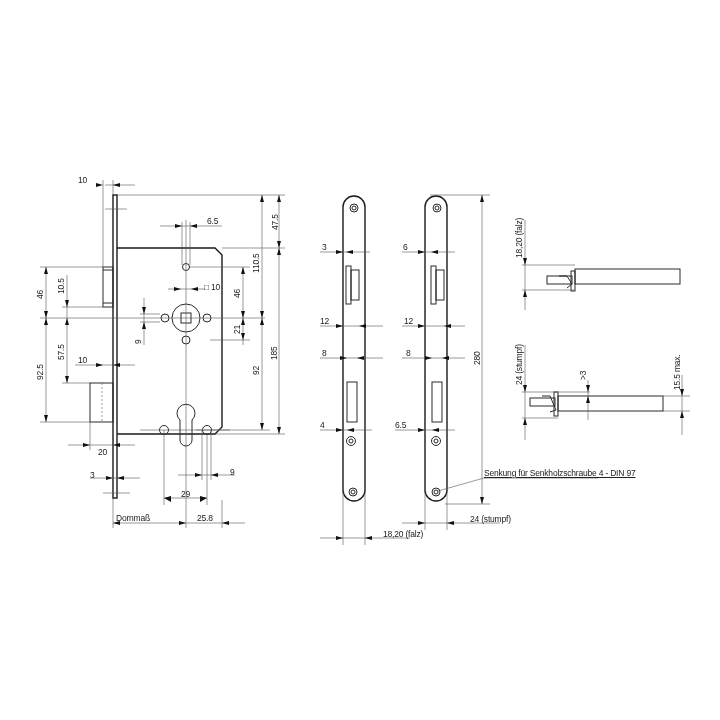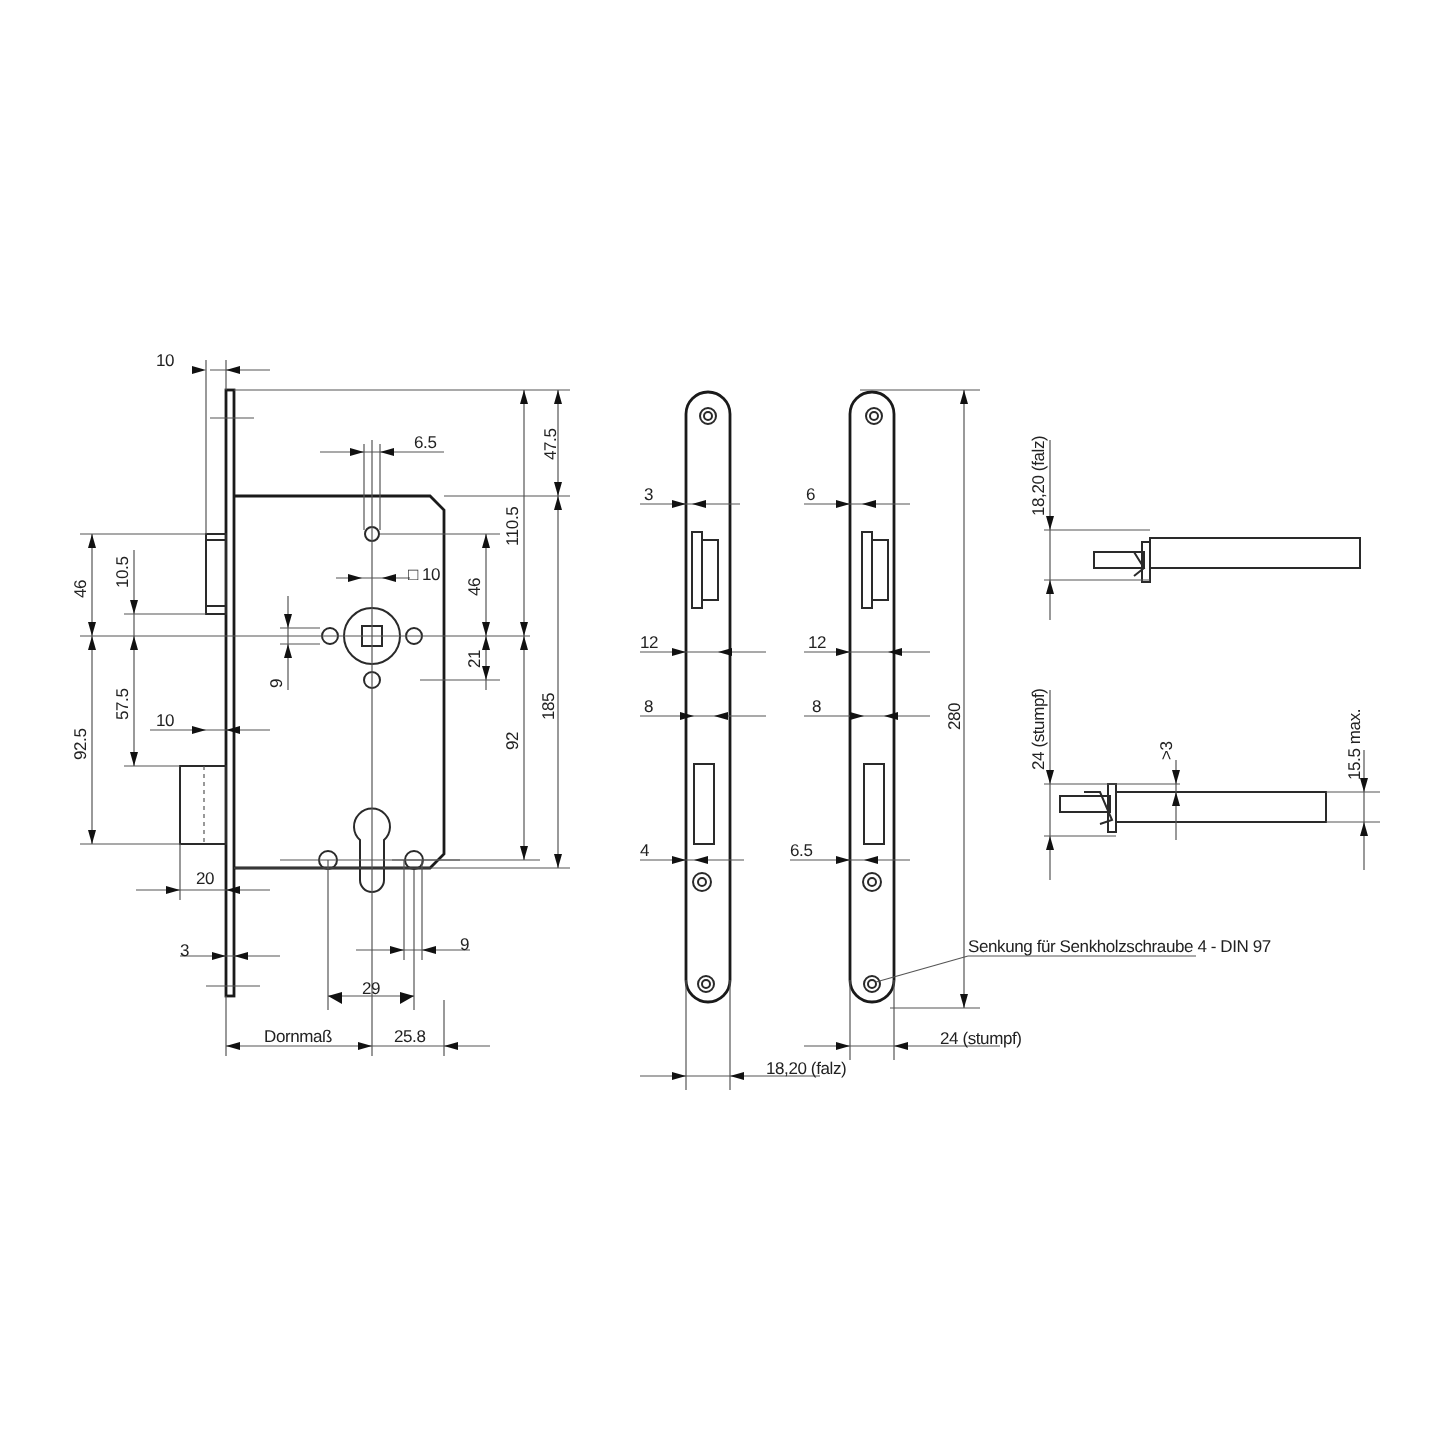--- a/index.html
+++ b/index.html
@@ -5,21 +5,21 @@
   html, body { margin: 0; padding: 0; background: #ffffff; }
   body { width: 720px; height: 720px; overflow: hidden; font-family: "Liberation Sans", sans-serif; }
   #canvas { position: absolute; left: 0; top: 0; width: 720px; height: 556px; border-radius: 12px; }
   svg { position: absolute; left: 0; top: 0; }
   .ln { stroke: #2a2a2a; stroke-width: 1; fill: none; }
   .thk { stroke: #1a1a1a; stroke-width: 1.4; fill: none; }
   .dim { stroke: #555555; stroke-width: 0.6; fill: none; }
   .arr { fill: #111111; stroke: none; }
   .lbl { position: absolute; font-family: "Liberation Sans Narrow", "Liberation Sans", sans-serif; font-size: 8.5px; color: #222222; white-space: nowrap; line-height: 1; letter-spacing: -0.2px; }
   .rot { transform-origin: 0 0; transform: rotate(-90deg); }
-  .note { }
+  .note { text-decoration: underline; }
 </style>
 </head>
 <body>
 
 <div id="canvas">
 <svg width="720" height="720" viewBox="0 0 720 720">
 
   <g>
 
     <rect class="thk" x="113" y="195" width="4" height="303"></rect>
@@ -269,25 +269,25 @@
 <span class="lbl rot" style="left:233px;top:298px">46</span>
 <span class="lbl rot" style="left:233px;top:334px">21</span>
 <span class="lbl rot" style="left:252px;top:375px">92</span>
 <span class="lbl rot" style="left:270px;top:360px">185</span>
 <span class="lbl rot" style="left:36px;top:299px">46</span>
 <span class="lbl rot" style="left:57px;top:294px">10.5</span>
 <span class="lbl rot" style="left:57px;top:360px">57.5</span>
 <span class="lbl rot" style="left:36px;top:380px">92.5</span>
 <span class="lbl" style="left:78px;top:356px">10</span>
 <span class="lbl rot" style="left:134px;top:344px">9</span>
-<span class="lbl" style="left:98px;top:435px">20</span>
+<span class="lbl" style="left:98px;top:448px">20</span>
 <span class="lbl" style="left:90px;top:471px">3</span>
 <span class="lbl" style="left:230px;top:468px">9</span>
 <span class="lbl" style="left:181px;top:490px">29</span>
-<span class="lbl" style="left:132px;top:514px">Dornmaß</span>
+<span class="lbl" style="left:116px;top:514px">Dornmaß</span>
 <span class="lbl" style="left:197px;top:514px">25.8</span>
 
 <span class="lbl" style="left:322px;top:243px">3</span>
 <span class="lbl" style="left:320px;top:317px">12</span>
 <span class="lbl" style="left:322px;top:349px">8</span>
 <span class="lbl" style="left:320px;top:421px">4</span>
 <span class="lbl" style="left:383px;top:530px">18,20 (falz)</span>
 <span class="lbl" style="left:403px;top:243px">6</span>
 <span class="lbl" style="left:404px;top:317px">12</span>
 <span class="lbl" style="left:406px;top:349px">8</span>

